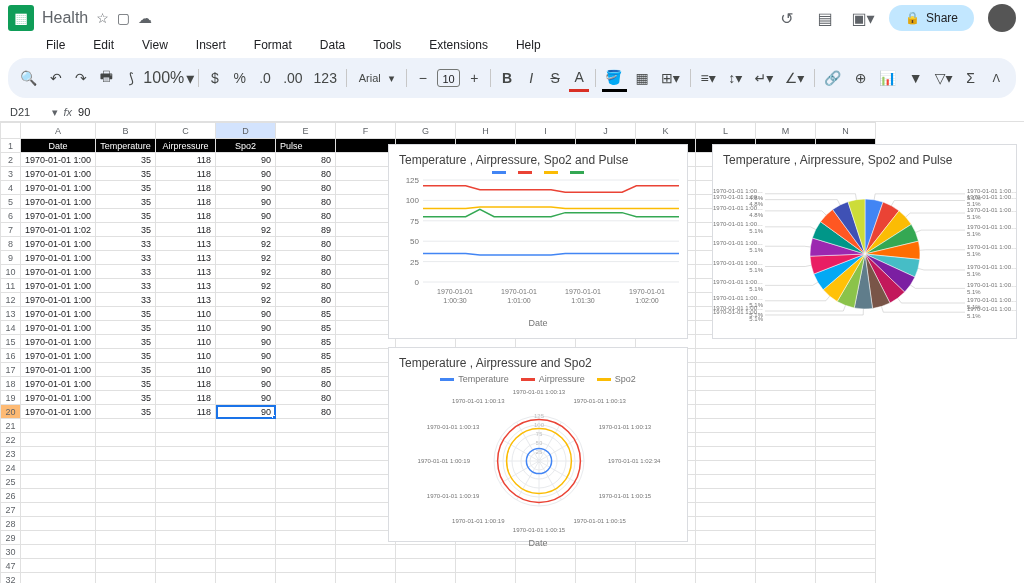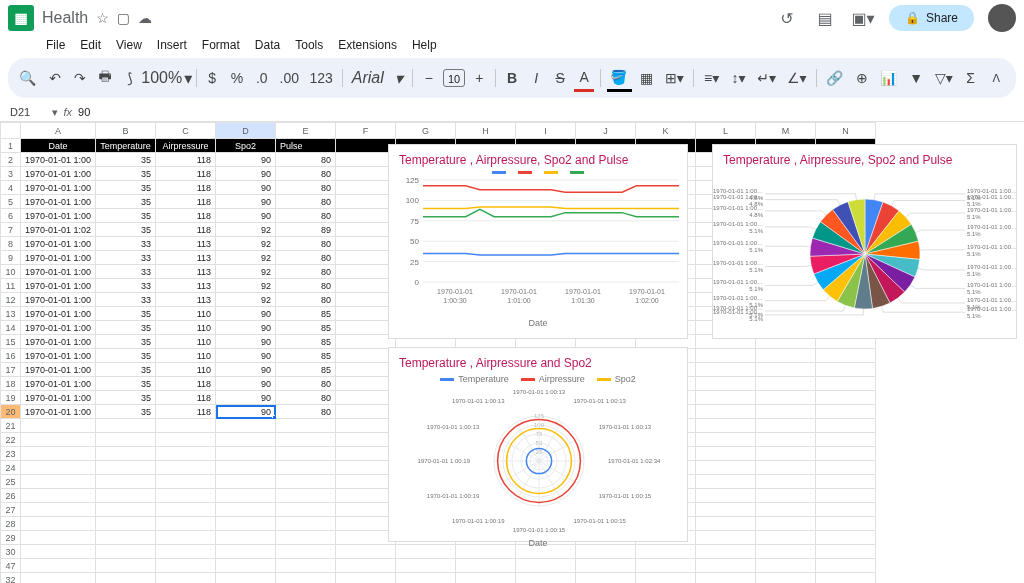--- a/index.html
+++ b/index.html
@@ -9,29 +9,29 @@
 .titlebar { display: flex; align-items: center; padding: 4px 8px; gap: 8px; }
 .logo { width: 26px; height: 26px; background: #0f9d58; border-radius: 3px; display: flex; align-items: center; justify-content: center; color: #fff; font-size: 14px; font-weight: bold; }
 .doc-title { font-size: 16px; color: #5f6368; }
 .title-icons { display: flex; gap: 8px; color: #5f6368; font-size: 14px; }
 .titlebar-right { margin-left: auto; display: flex; gap: 14px; align-items: center; }
 .icon-btn { width: 24px; height: 24px; display: flex; align-items: center; justify-content: center; color: #5f6368; cursor: pointer; font-size: 16px; }
 .share-btn { background: #c2e7ff; border-radius: 16px; padding: 6px 16px; display: flex; align-items: center; gap: 6px; font-size: 12px; cursor: pointer; }
 .avatar { width: 28px; height: 28px; border-radius: 50%; background: #555; }
 
 
-.menubar { display: flex; gap: 3px; padding: 0 40px 4px; font-size: 12px; color: #202124; }
+.menubar { display: flex; gap: 16px; padding: 0 40px 4px; font-size: 12px; color: #202124; }
 .menubar span { padding: 2px 6px; cursor: pointer; }
 
 
 .toolbar { display: flex; align-items: center; gap: 4px; padding: 4px 8px; margin: 0 8px 6px; background: #edf2fa; border-radius: 18px; }
 .tool { padding: 4px 6px; cursor: pointer; color: #444746; font-size: 14px; display: flex; align-items: center; gap: 2px; min-width: 20px; justify-content: center; }
 .tool-sep { width: 1px; height: 18px; background: #c7c7c7; margin: 0 2px; }
 .zoom-sel { font-size: 16px; padding: 2px 4px; }
-.font-sel { font-size: 16px; padding: 2px 10px; font-style: italic; }
+.font-sel { font-size: 11px; padding: 2px 10px; }
 .size-box { border: 1px solid #747775; border-radius: 3px; width: 30px; height: 18px; text-align: center; font-size: 11px; line-height: 18px; }
 .color-underline { border-bottom: 3px solid #000; }
 .color-underline-red { border-bottom: 3px solid #d93025; }
 .toolbar-collapse { margin-left: auto; cursor: pointer; padding: 4px 8px; color: #444746; }
 
 
 .namebox-row { display: flex; align-items: flex-start; gap: 6px; padding: 2px 10px; border-bottom: 1px solid #e0e0e0; font-size: 11px; }
 .namebox { border: none; width: 36px; font-size: 11px; color: #3c4043; }
 .fx { font-style: italic; color: #5f6368; font-size: 11px; }
 .formula-val { color: #202124; }
@@ -46,21 +46,21 @@
 .sheet .hdr-row td { background: #000; color: #fff; text-align: center; font-weight: normal; }
 .sheet td { text-align: right; }
 .sheet td.txt { text-align: left; }
 .sheet .selected { outline: 2px solid #1a73e8; outline-offset: -2px; background: #fff; position: relative; }
 .sheet .sel-col-head { background: #d3e3fd; }
 .sheet .sel-row-head { background: #fdba74; }
 .sel-handle { position: absolute; right: -3px; bottom: -3px; width: 6px; height: 6px; background: #1a73e8; border: 1px solid #fff; }
 
 
 .chart { position: absolute; background: #fff; border: 1px solid #dadce0; }
-.chart-title { font-size: 12px; color: #be185d; padding: 8px 10px 2px; }
+.chart-title { font-size: 12px; color: #404040; padding: 8px 10px 2px; }
 .chart-legend { display: flex; gap: 12px; justify-content: center; font-size: 9px; color: #757575; padding: 2px 0; }
 .legend-item { display: flex; align-items: center; gap: 4px; }
 .legend-swatch { width: 14px; height: 3px; }
 
 .linechart { left: 388px; top: 22px; width: 300px; height: 195px; }
 .piechart { left: 712px; top: 22px; width: 305px; height: 195px; overflow: hidden; }
 .radarchart { left: 388px; top: 225px; width: 300px; height: 195px; }
 .axis-label { font-size: 9px; color: #757575; text-align: center; }
 
 </style>

